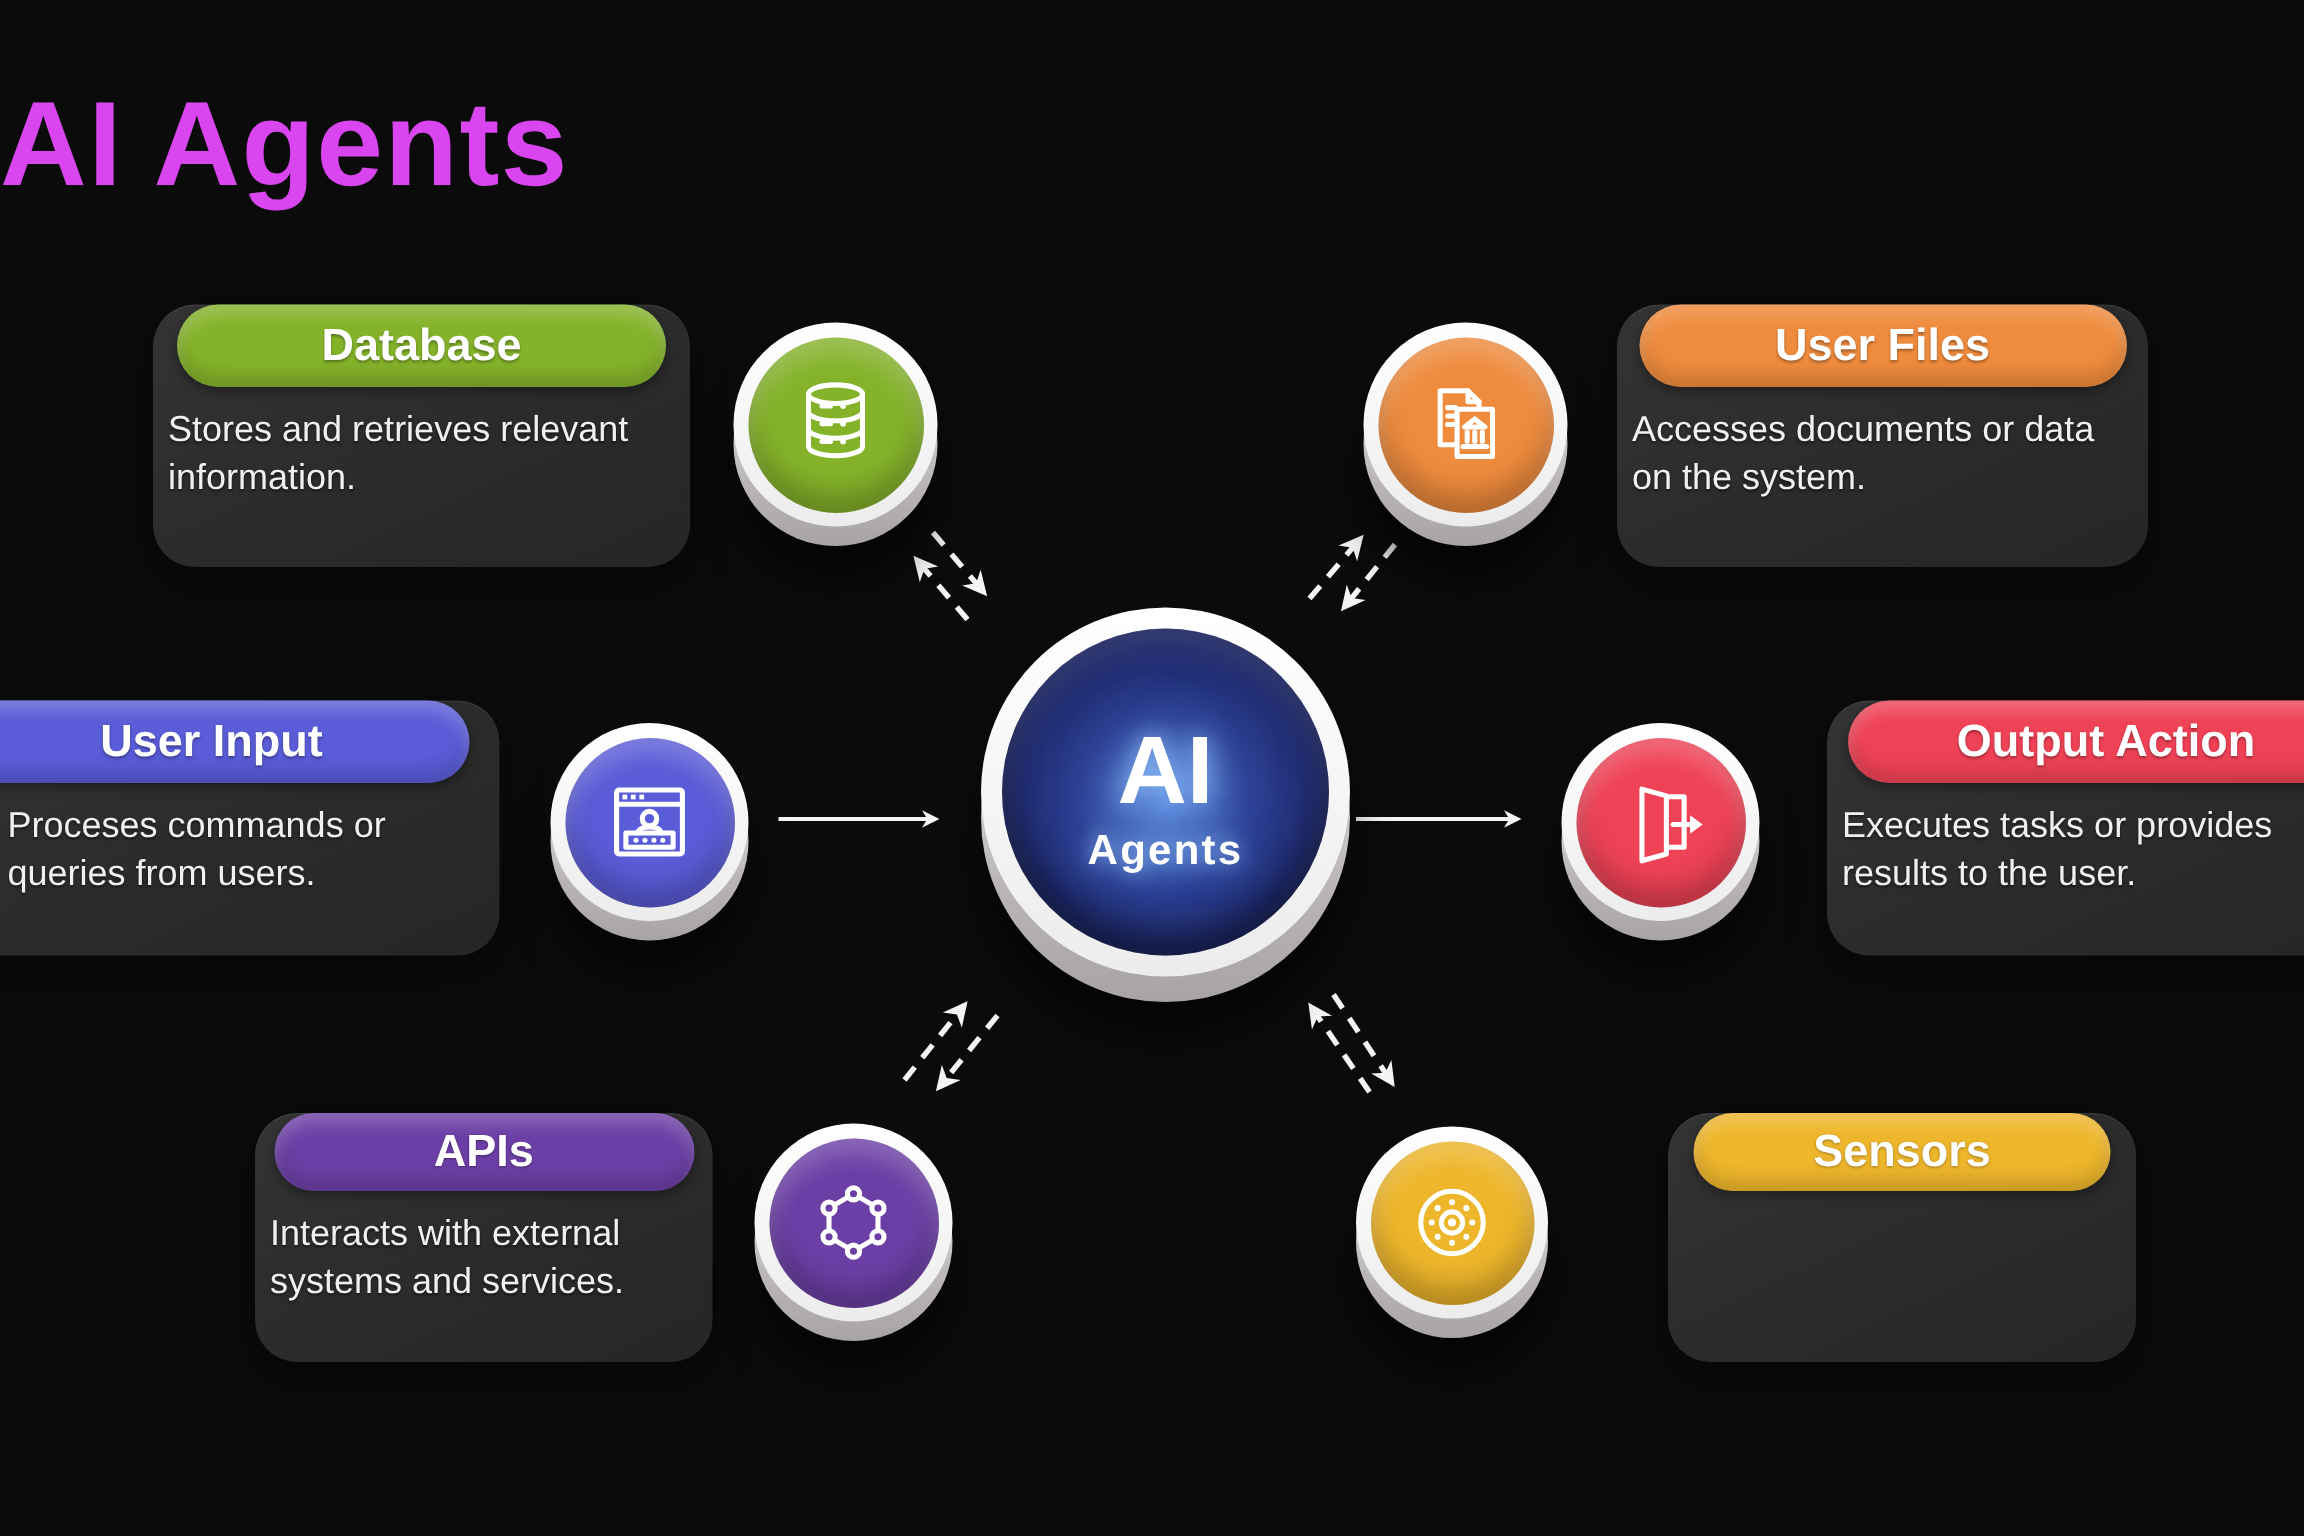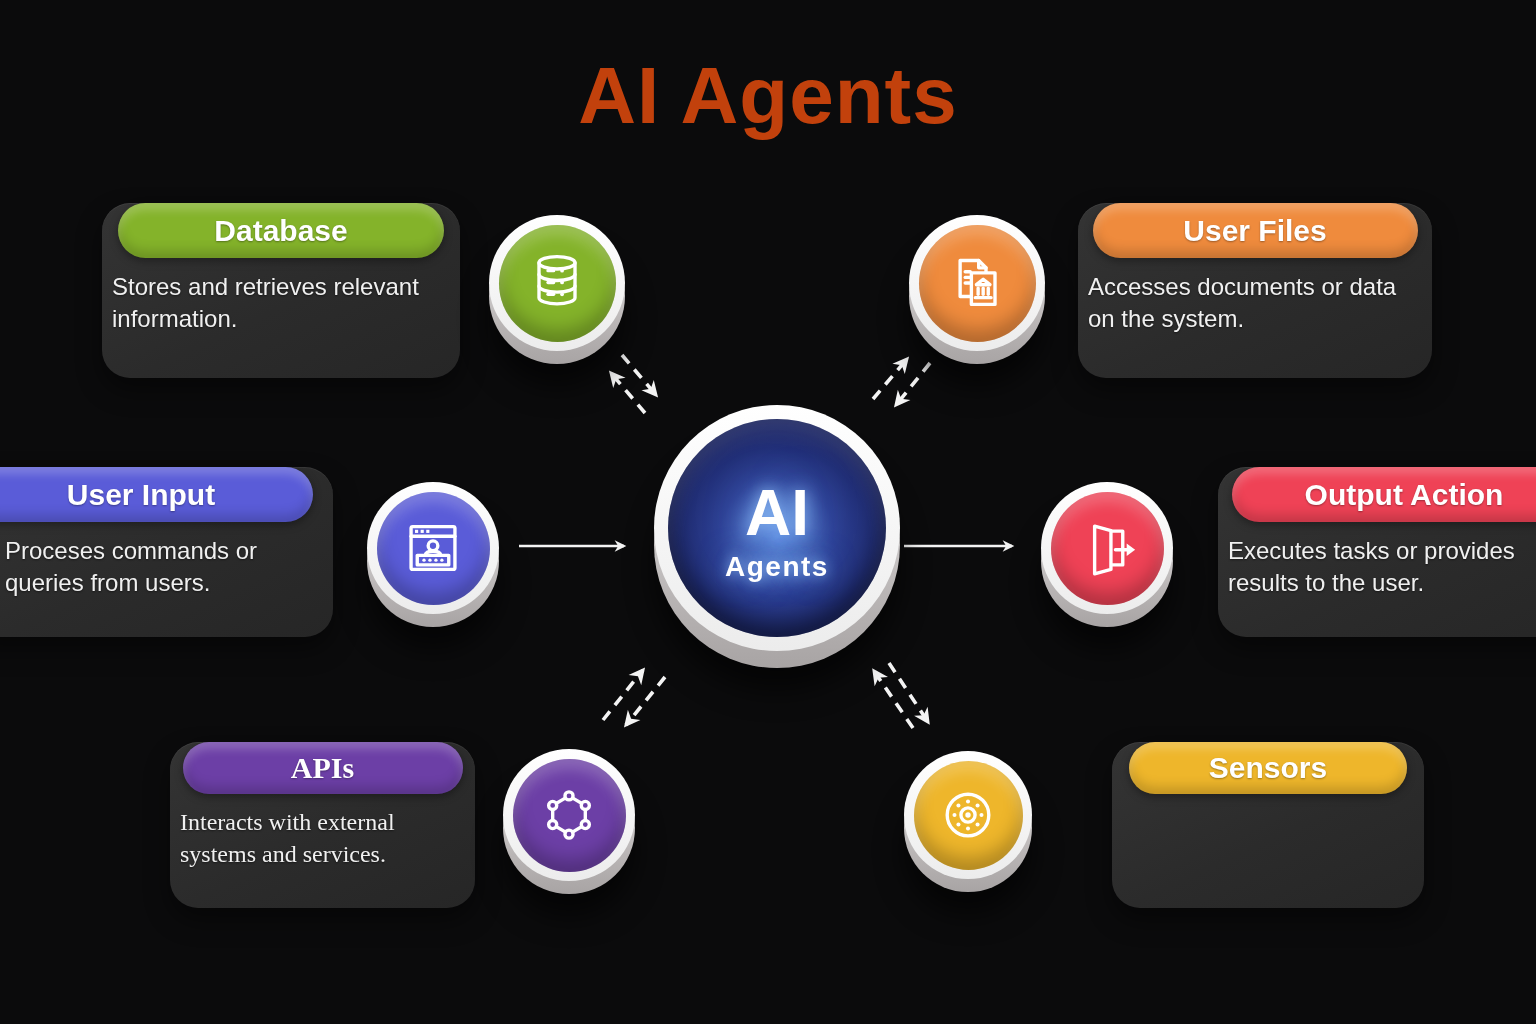--- a/index.html
+++ b/index.html
@@ -5,21 +5,21 @@
   html,body{margin:0;padding:0;}
   body{
     width:1536px;height:1024px;position:relative;overflow:hidden;
     background:#0b0b0c;
     font-family:"Liberation Sans", sans-serif;
     -webkit-font-smoothing:antialiased;
   }
   
   .page-title{
     position:absolute;left:0;right:0;top:56px;
-    text-align:center;color:#c2410c;
+    text-align:left;color:#d946ef;
     font-size:80px;font-weight:800;letter-spacing:1px;line-height:1;
   }
   
   .card{
     position:absolute;
     background:linear-gradient(155deg,#343434 0%,#2b2b2b 55%,#262626 100%);
     border-radius:28px;
     box-shadow:0 12px 26px rgba(0,0,0,.45), inset 0 1px 0 rgba(255,255,255,.06);
     box-sizing:border-box;
   }
@@ -135,21 +135,21 @@
   <div class="desc" style="padding-left:50px;">Proceses commands or queries from users.</div>
 </div>
 
 <div class="card" style="left:1218px;top:467px;width:372px;height:170px;">
   <div class="pill" style="width: 344px; margin-left: 14px; --accent: #ef4256;">
     <span class="pill-label">Output Action</span>
   </div>
   <div class="desc" style="padding-right:40px;">Executes tasks or provides results to the user.</div>
 </div>
 
-<div class="card" style="left:170px;top:742px;width:305px;height:166px;font-family:Liberation Serif, serif;">
+<div class="card" style="left:170px;top:742px;width:305px;height:166px;">
   <div class="pill" style="width: 280px; height: 52px; --accent: #6c3fa6;">
     <span class="pill-label">APIs</span>
   </div>
   <div class="desc">Interacts with external systems and services.</div>
 </div>
 
 <div class="card" style="left:1112px;top:742px;width:312px;height:166px;">
   <div class="pill" style="width: 278px; height: 52px; --accent: #eeb62b;">
     <span class="pill-label">Sensors</span>
   </div>

